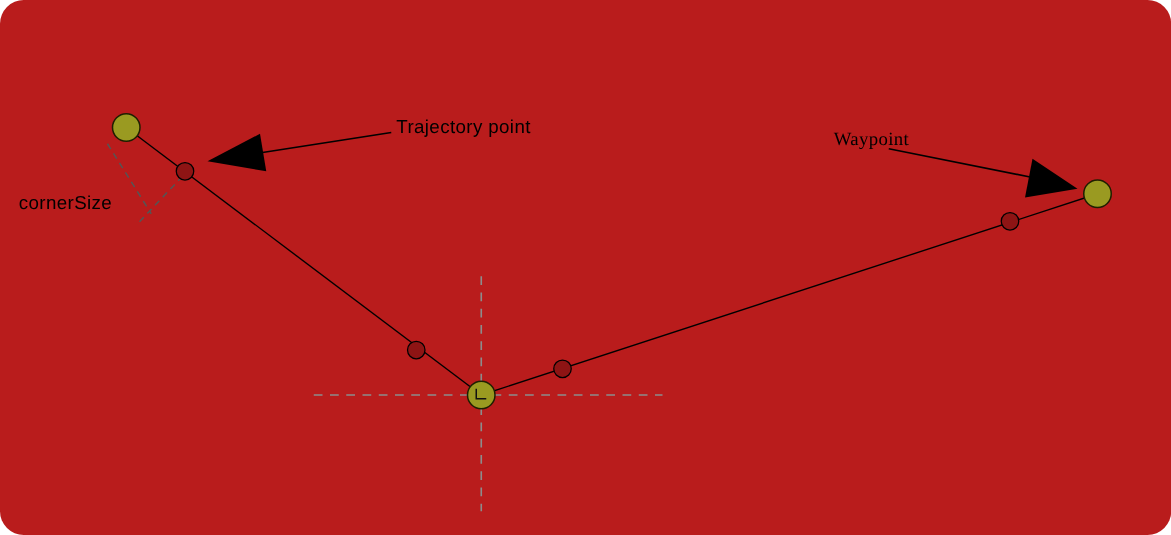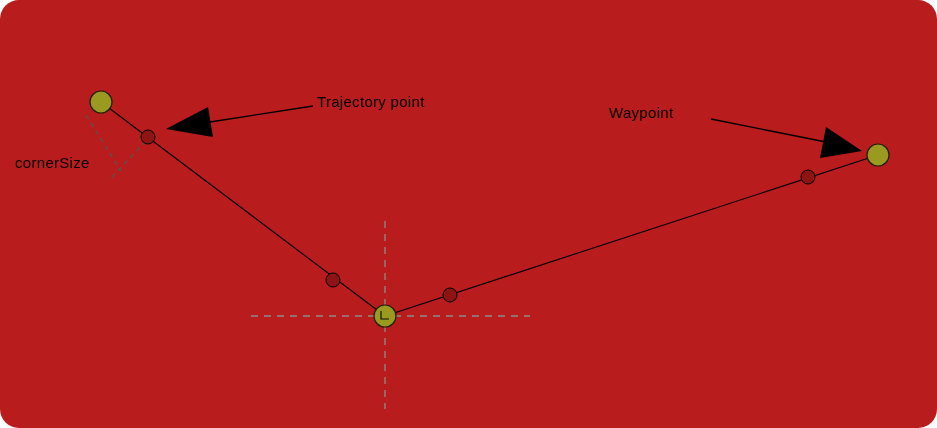--- a/index.html
+++ b/index.html
@@ -24,21 +24,21 @@
     height: 428px;
   }
   .label {
     position: absolute;
     font-size: 15px;
     color: #000000;
     white-space: nowrap;
     letter-spacing: 0.3px;
   }
   #lbl-trajectory { left: 317px; top: 93px; }
-  #lbl-waypoint   { left: 609px; top: 104px; }
+  #lbl-waypoint   { left: 667px; top: 104px; font-family: Liberation Serif, serif; }
   #lbl-corner     { left: 15px;  top: 154px; }
 </style>
 </head>
 <body>
 
 <div id="stage">
 
   <svg id="diagram-svg" viewBox="0 0 937 428" xmlns="http://www.w3.org/2000/svg">
     <g>
         <line x1="251" y1="316" x2="530" y2="316" stroke="#8c8c8c" stroke-width="1.3" stroke-dasharray="7 6"></line>

